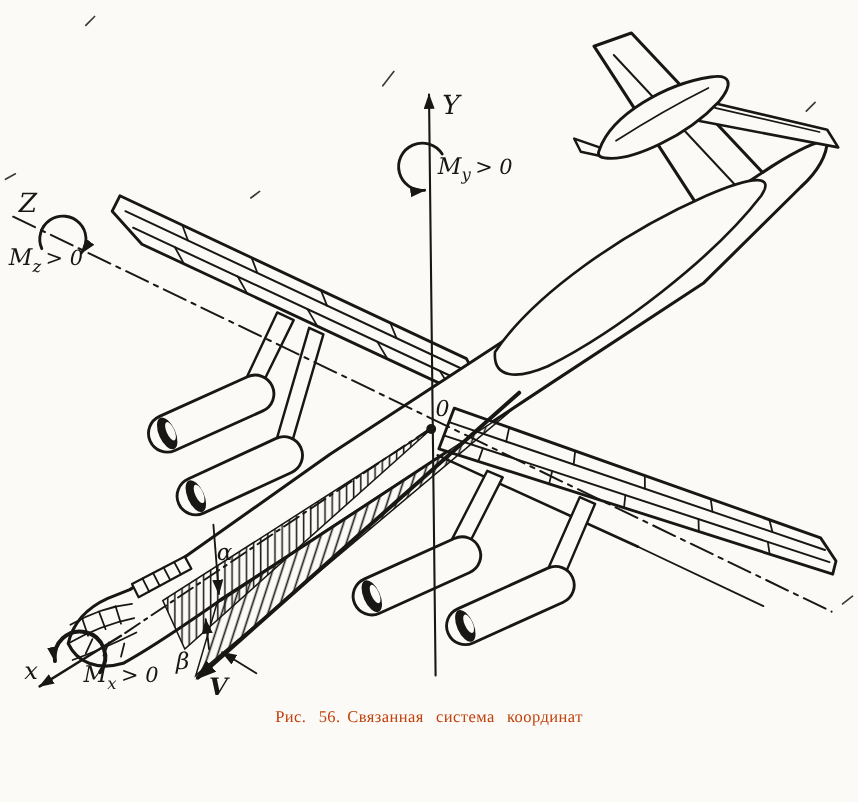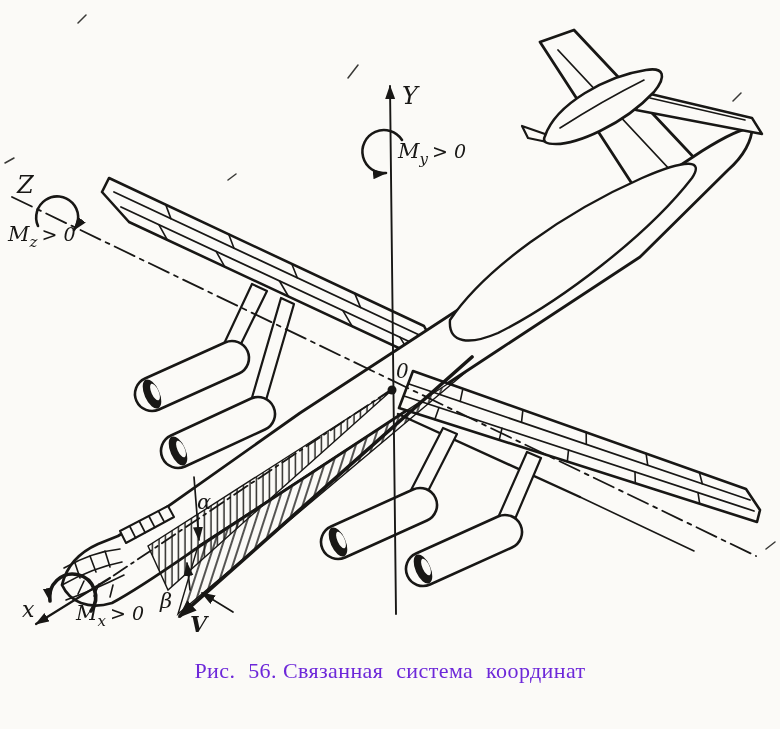--- a/index.html
+++ b/index.html
@@ -2,23 +2,23 @@
 <html><head>
 <meta charset="utf-8">
 <style>
   html,body{margin:0;padding:0;background:#e8e8e8;}
   .stage{position:relative;width:780px;height:729px;background:#fbfaf7;overflow:hidden;
          font-family:"DejaVu Serif", serif;}
   svg{position:absolute;left:0;top:0;}
   .ink{stroke:#181715;fill:none;stroke-linecap:round;stroke-linejoin:round;}
   .fillp{fill:#fbfaf7;}
   .lbl{font-family:"DejaVu Serif",serif;font-style:italic;fill:#181715;}
-  .caption{position:absolute;left:0;top:658px;width:780px;text-align:center;
-           font-family:"Liberation Serif","DejaVu Serif",serif;font-size:22px;
-           color:#6d28d9;word-spacing:7px;letter-spacing:0.4px;}
+  .caption{position:absolute;left:0;top:644px;width:780px;text-align:center;
+           font-family:"Liberation Serif","DejaVu Serif",serif;font-size:15px;
+           color:#c2410c;word-spacing:7px;letter-spacing:0.4px;}
   .caption .figno{margin-right:6px;}
 </style>
 </head>
 <body>
 
 <div class="stage">
 <svg width="780" height="729" viewBox="0 0 780 729">
   <defs>
     <marker id="ah" markerUnits="userSpaceOnUse" markerWidth="18" markerHeight="14" refX="13" refY="5" orient="auto">
       <path d="M0,0 L14,5 L0,10 Z" fill="#181715"></path>

